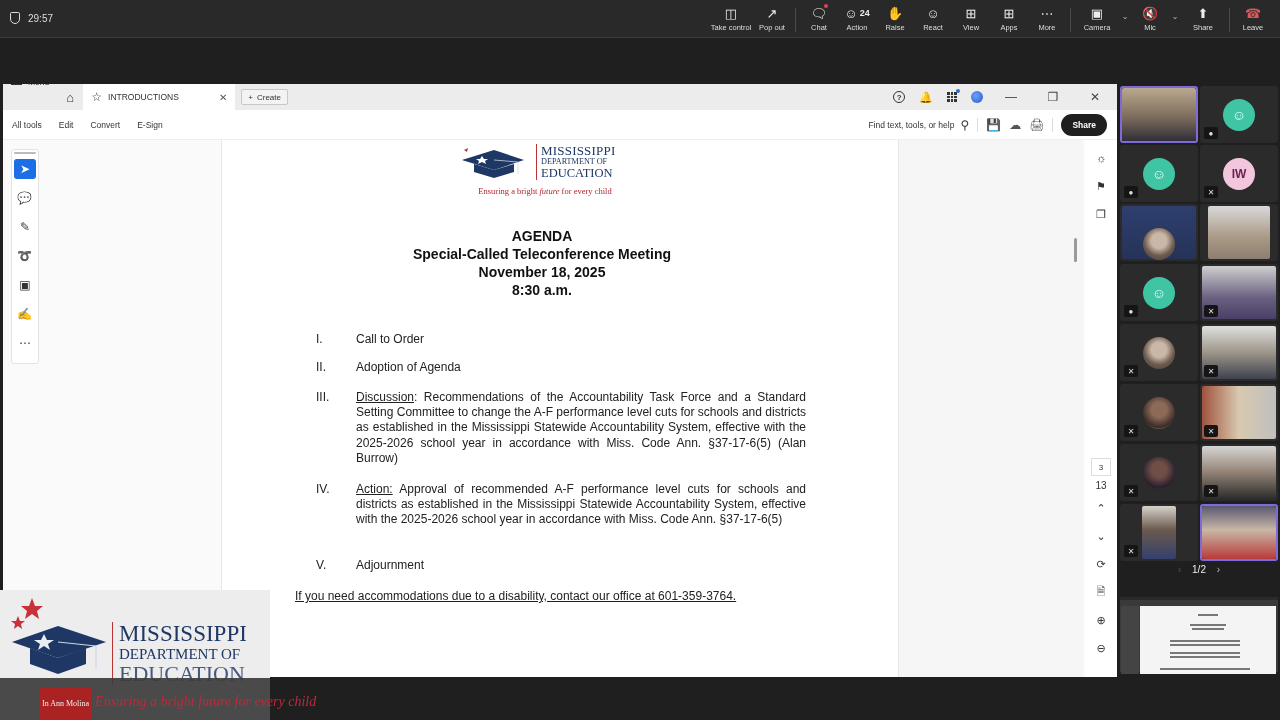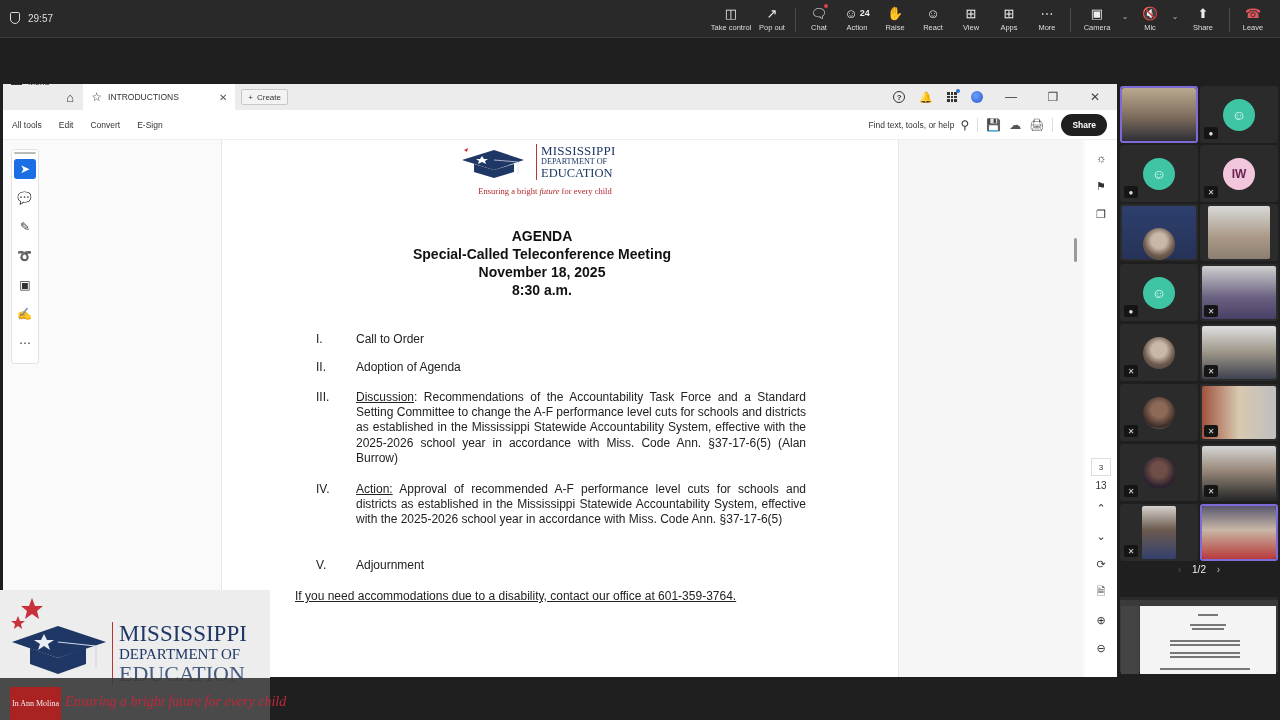--- a/index.html
+++ b/index.html
@@ -87,21 +87,21 @@
 
   
   .wm { position: absolute; left: 0; top: 590px; width: 270px; height: 130px; background: #ededed; }
   .wm .bar { position: absolute; left: 0; top: 88px; width: 270px; height: 42px; background: rgba(60,60,60,0.92); }
   .wm .cap2 { position: absolute; left: 10px; top: 8px; width: 100px; height: 78px; }
   .wm .t { position: absolute; left: 112px; top: 32px; font-family: "Liberation Serif", serif; color: #1e3765; line-height: 1; border-left: 1px solid #b33; padding-left: 6px; }
   .wm .t .l1 { font-size: 23px; }
   .wm .t .l2 { font-size: 15px; margin-top: 2px; }
   .wm .t .l3 { font-size: 22px; margin-top: 1px; color: #465a80; }
   .wm .tag { position: absolute; left: 10px; top: 104px; font-family: "Liberation Serif", serif; font-size: 14px; font-style: italic; color: #c1283a; white-space: nowrap; }
-  .wm .tag .nm { font-size: 8px; font-style: normal; color: #eee; background: #a22; padding: 12px 2px; margin-right: 4px; }
+  .wm .tag .nm { font-size: 8px; font-style: normal; color: #eee; background: #a22; padding: 12px 2px; margin-right: 4px; margin-left: 30px; }
 
   
   .people { position: absolute; left: 1118px; top: 84px; width: 162px; height: 596px; background: #1f1f1f; }
   .tile { position: absolute; width: 78px; height: 57px; background: #2b2b2b; border-radius: 3px; overflow: hidden; }
   .tile.spk { outline: 2px solid #7f6ad8; outline-offset: -2px; }
   .tile .vid { position: absolute; inset: 2px; border-radius: 2px; }
   .avatar { position: absolute; left: 50%; top: 50%; width: 32px; height: 32px; margin: -16px 0 0 -16px; border-radius: 50%; display: flex; align-items: center; justify-content: center; font-size: 12px; }
   .avatar.teal { background: #3fc5a3; color: #fff; font-size: 14px; }
   .avatar.pink { background: #f2c6dc; color: #6b2452; font-weight: bold; }
   .avatar.photo { background: radial-gradient(circle at 50% 40%, #c9b8a8 0 30%, #6e5a4e 60%, #3c3c3c 100%); }

